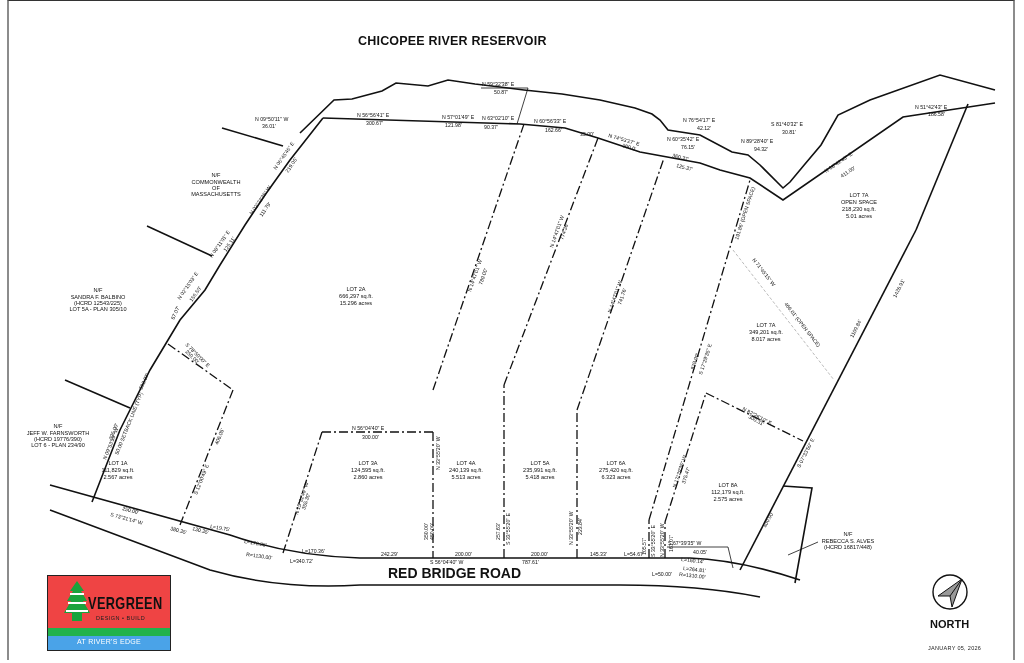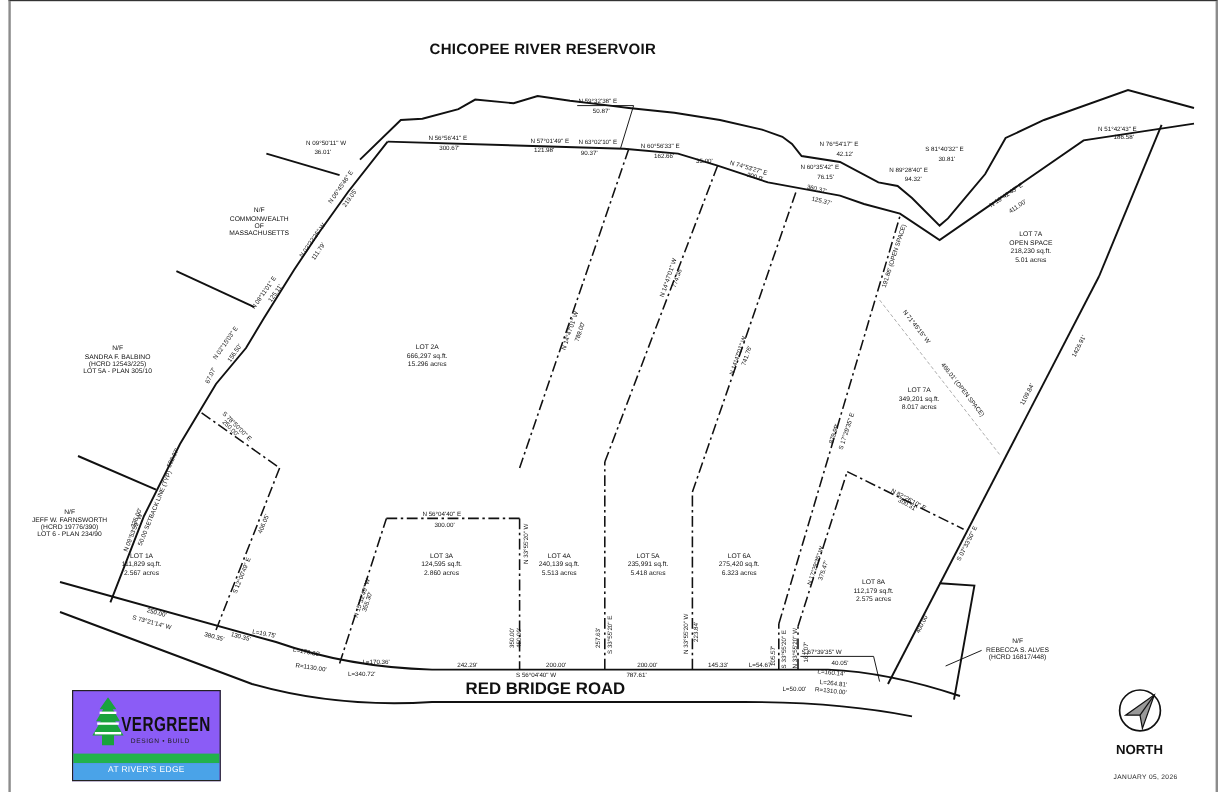--- a/index.html
+++ b/index.html
@@ -8,21 +8,21 @@
   svg.plat { position: absolute; left: 0; top: 0; }
   .t { font-family: "Liberation Sans", sans-serif; fill: #111; }
   .title { font-size: 12.5px; font-weight: bold; letter-spacing: 0.2px; }
   .road { font-size: 14px; font-weight: bold; }
   .lbl { font-size: 5.2px; }
   .lot { font-size: 5.6px; }
   .bold-line { stroke: #111; stroke-width: 1.6; fill: none; }
   .thin-line { stroke: #111; stroke-width: 0.8; fill: none; }
   .dash-line { stroke: #111; stroke-width: 1.3; fill: none; stroke-dasharray: 9 3 2 3; }
   .light-line { stroke: #aaa; stroke-width: 0.8; fill: none; stroke-dasharray: 3 2; }
-  .logo { position: absolute; left: 60px; top: 575px; width: 124px; height: 76px; border: 1px solid #222; background: #8b5cf6; box-sizing: border-box; overflow: hidden; }
+  .logo { position: absolute; left: 47px; top: 575px; width: 124px; height: 76px; border: 1px solid #222; background: #ef4444; box-sizing: border-box; overflow: hidden; }
   .logo .tree { position: absolute; left: 14px; top: 5px; }
   .logo .brand { position: absolute; left: 40px; top: 18px; font-family: "Liberation Sans", sans-serif; font-size: 17px; font-weight: bold; letter-spacing: 0.5px; transform: scaleX(0.75); transform-origin: left; color: #111; }
   .logo .sub { position: absolute; left: 48px; top: 39px; font-size: 5.5px; color: #222; letter-spacing: 0.5px; }
   .logo .green { position: absolute; left: 0; top: 52px; width: 100%; height: 8px; background: #22b24c; }
   .logo .blue { position: absolute; left: 0; top: 60px; width: 100%; height: 16px; background: #4aa3e8; }
   .logo .edge { position: absolute; left: 0; top: 62px; width: 100%; text-align: center; font-size: 7px; color: #fff; letter-spacing: 0.3px; }
   .north { position: absolute; left: 930px; top: 572px; width: 50px; text-align: left; }
   .north .nlabel { font-size: 11px; font-weight: bold; margin-top: 2px; color: #111; }
   .date { position: absolute; left: 928px; top: 645px; font-size: 5.5px; color: #222; letter-spacing: 0.3px; }
 </style>

